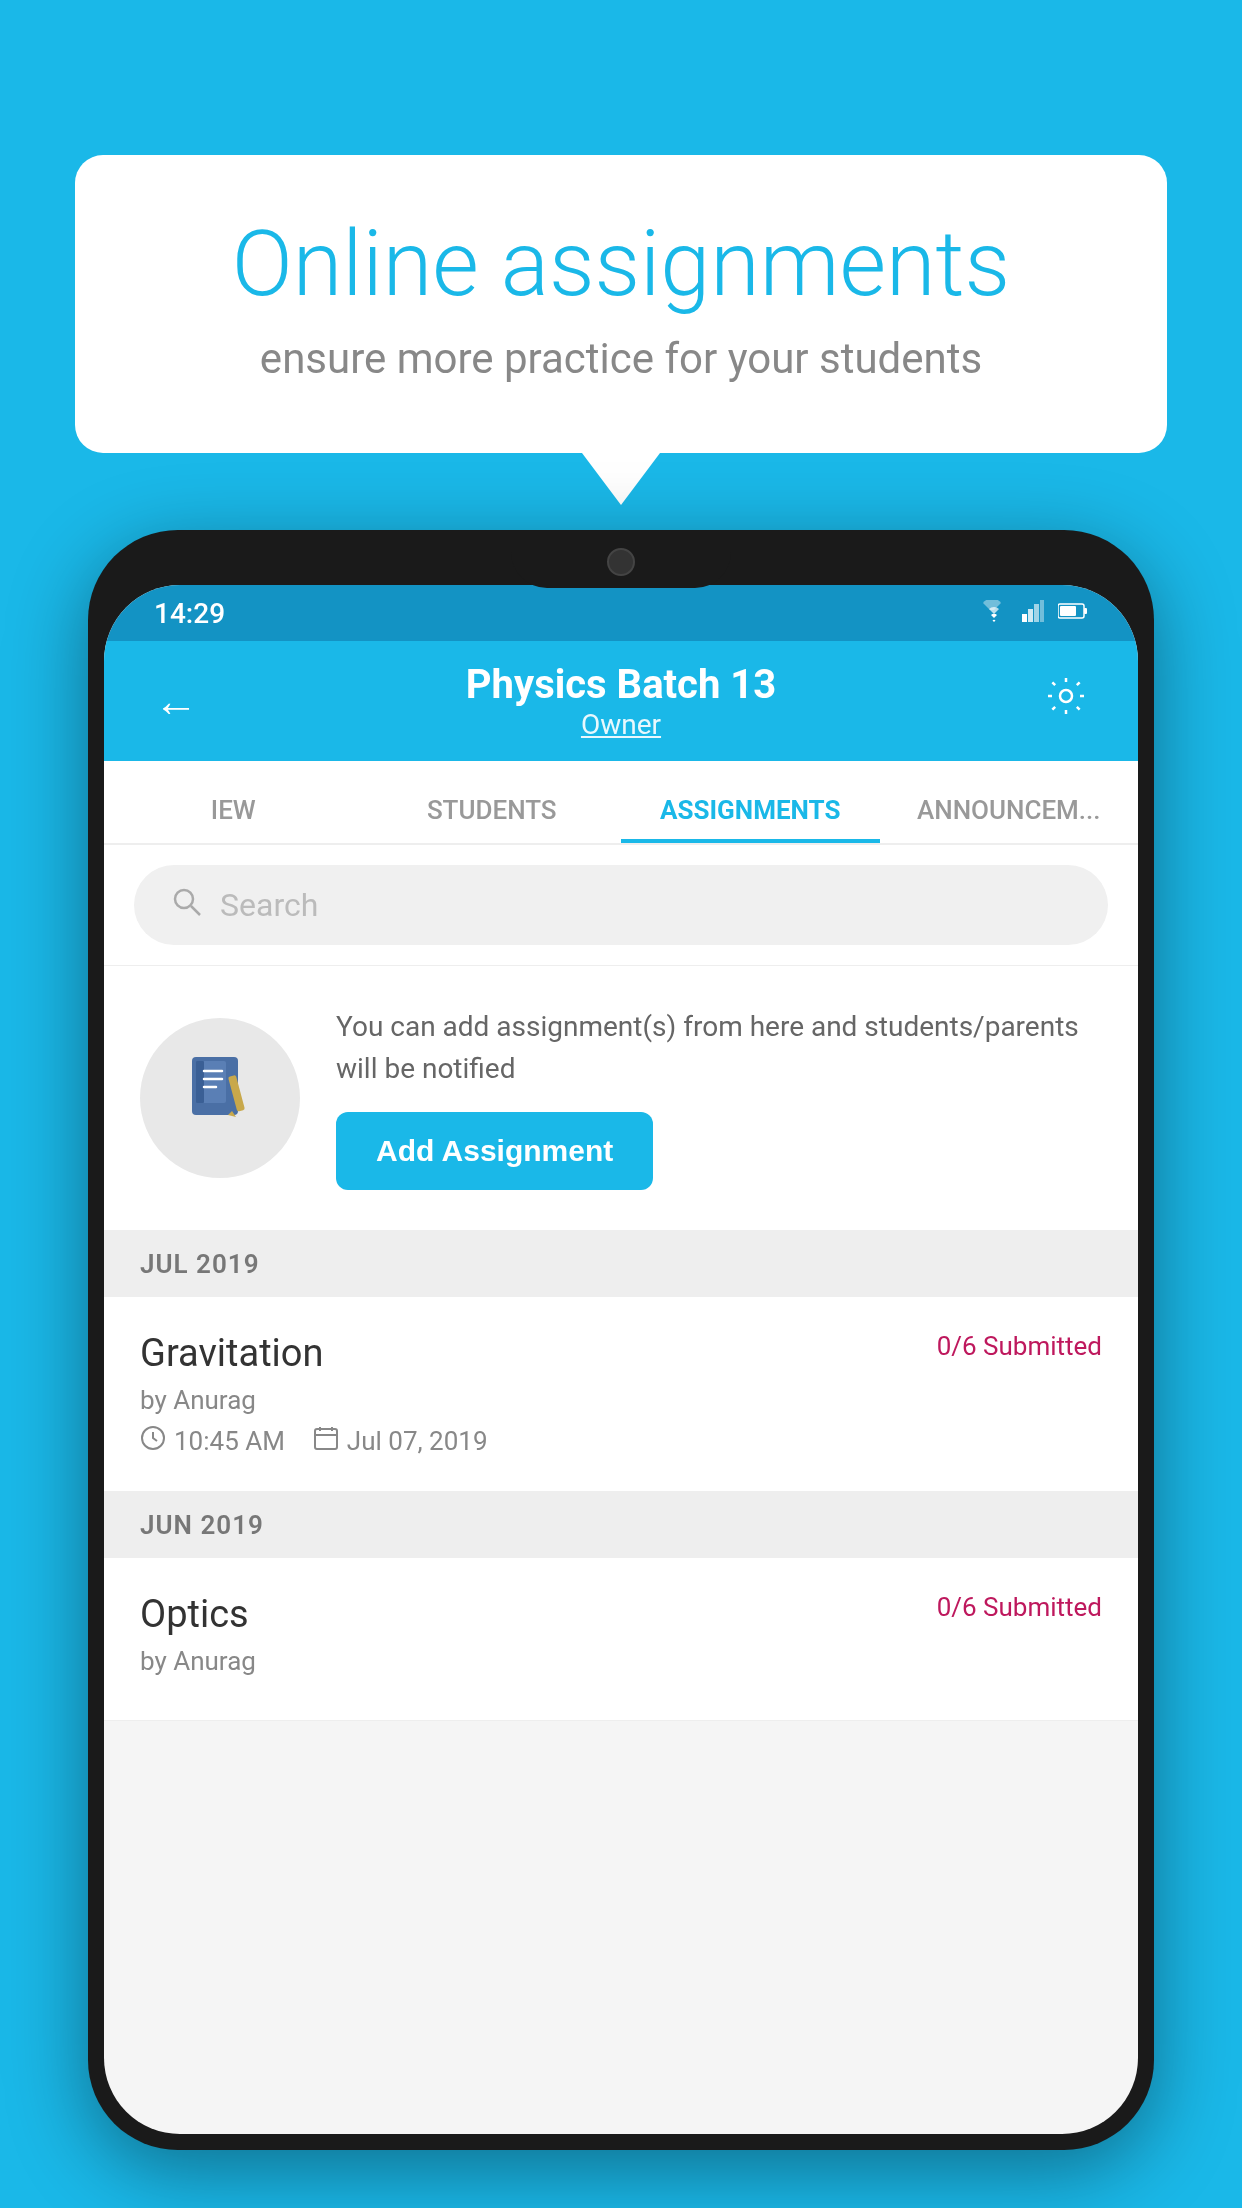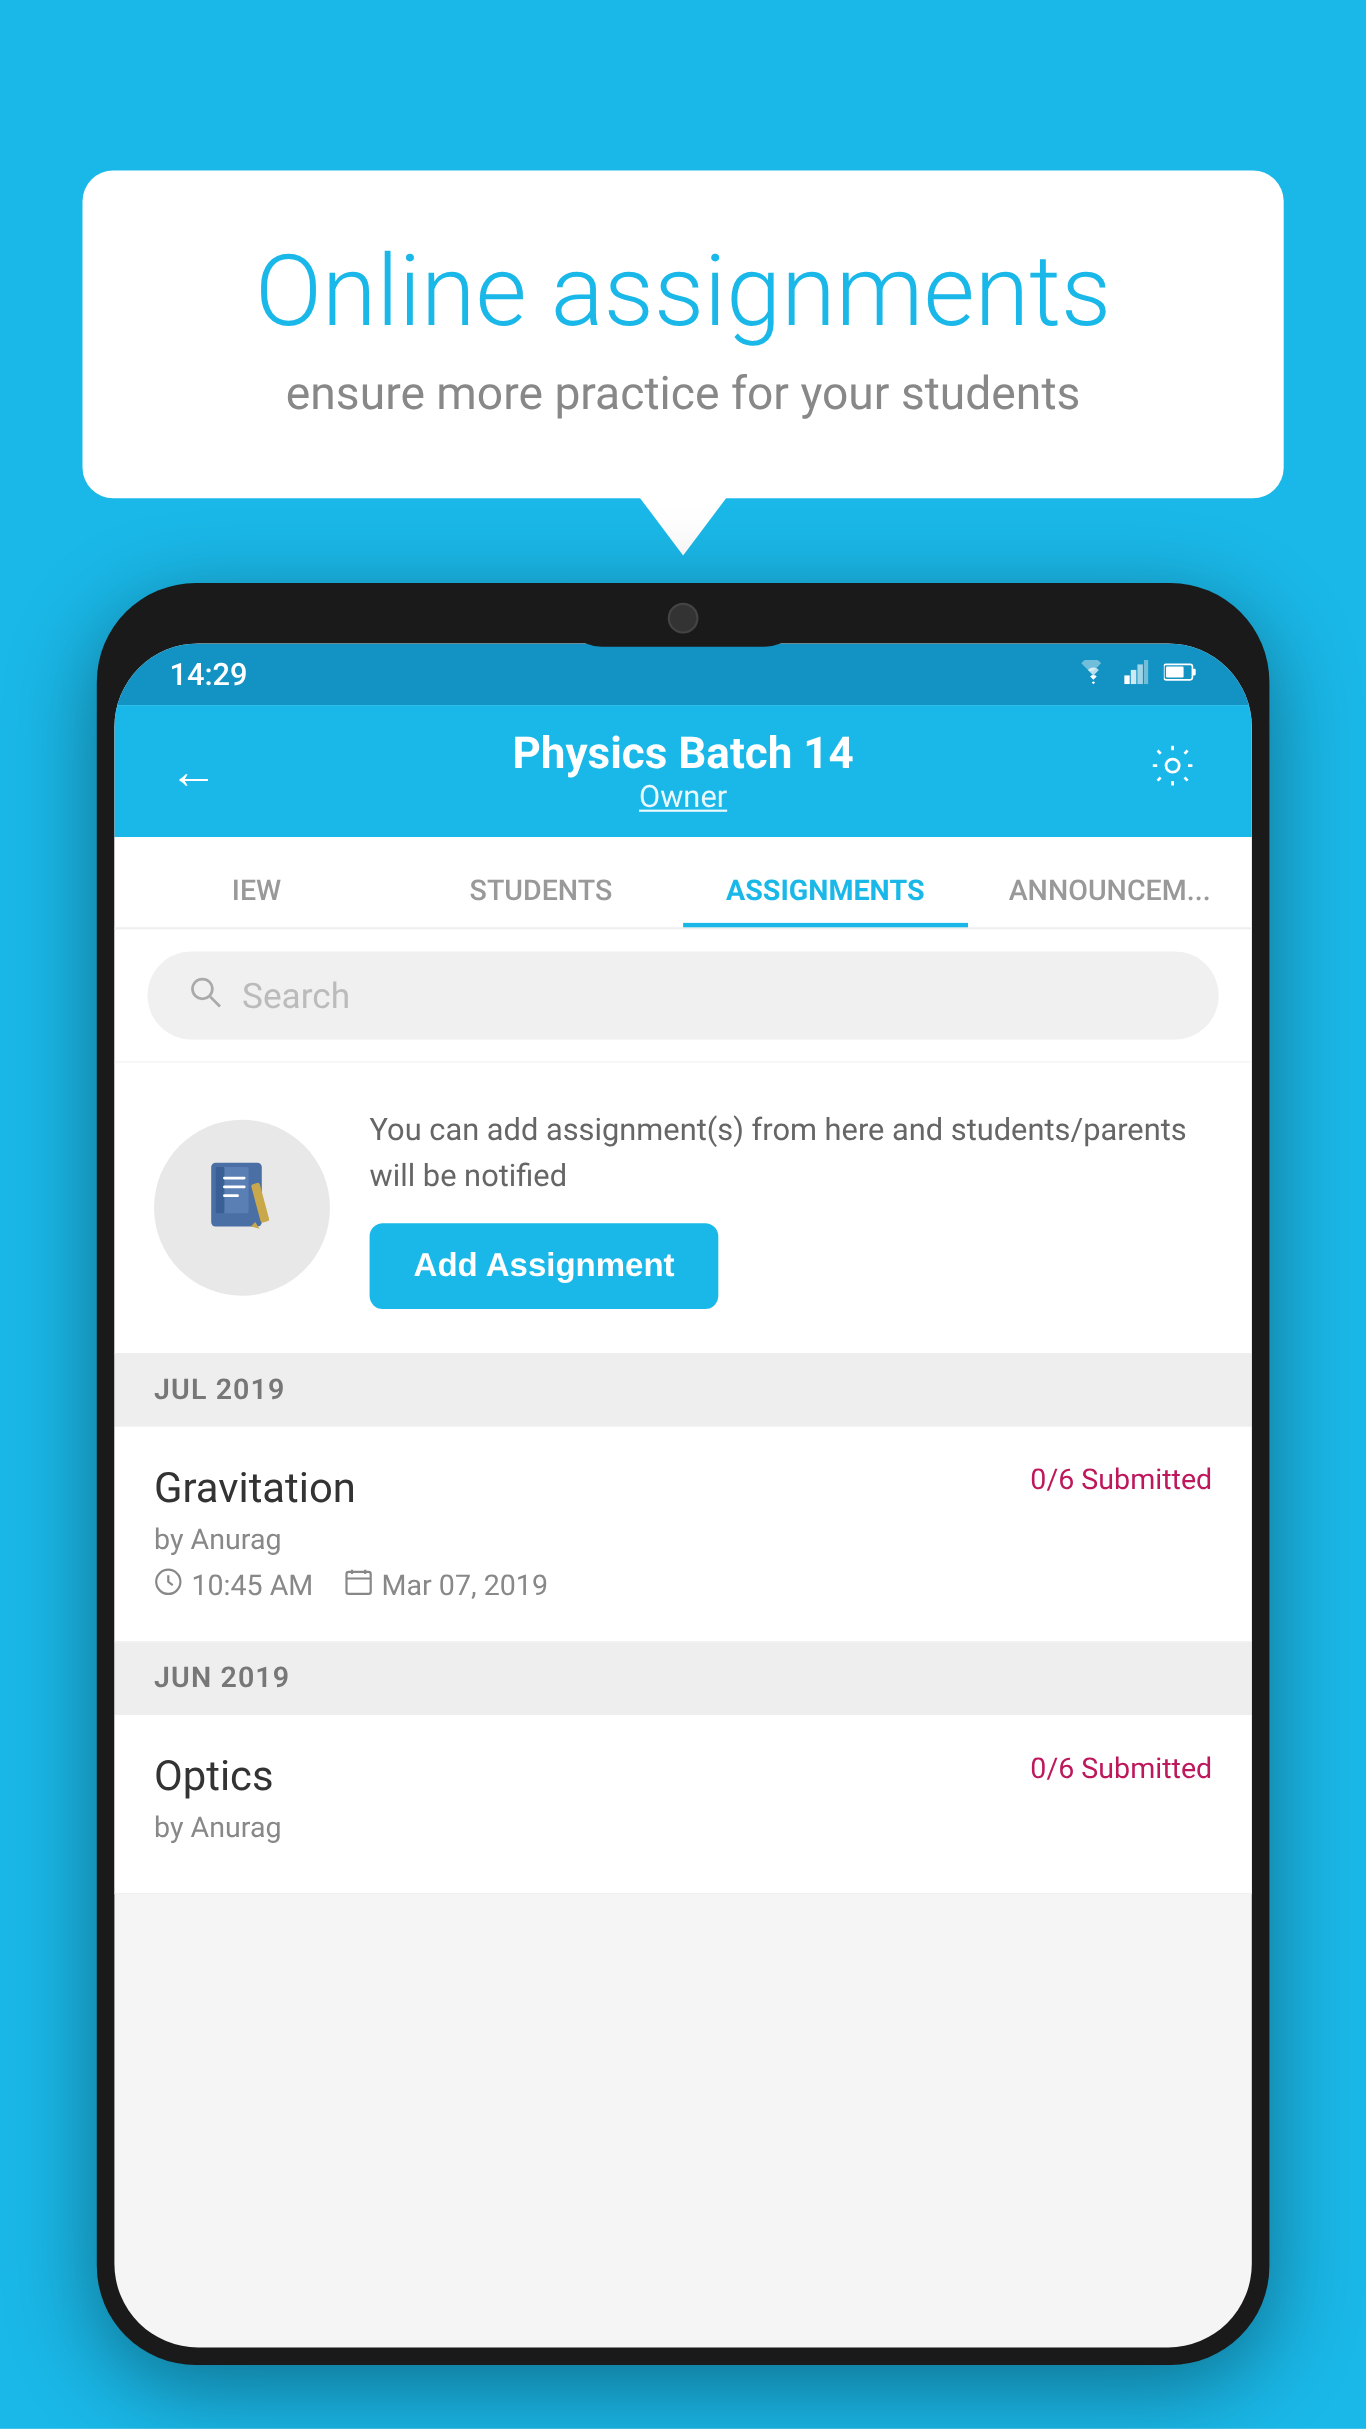--- a/index.html
+++ b/index.html
@@ -343,21 +343,21 @@
             <rect x="26" y="6" width="3" height="6" rx="1"></rect>
             <rect x="2" y="4" width="16" height="10" rx="1"></rect>
           </svg>
         </span>
       </div>
     </div>
 
     <div class="app-header">
       <span class="header-back">←</span>
       <div class="header-title-block">
-        <div class="header-title">Physics Batch 14</div>
+        <div class="header-title">Physics Batch 13</div>
         <div class="header-subtitle">Owner</div>
       </div>
       <span class="header-settings">
         <svg width="44" height="44" viewBox="0 0 44 44" fill="none" stroke="white" stroke-width="2.5">
           <circle cx="22" cy="22" r="6"></circle>
           <path d="M22 4v4M22 36v4M4 22h4M36 22h4M8.34 8.34l2.83 2.83M32.83 32.83l2.83 2.83M8.34 35.66l2.83-2.83M32.83 11.17l2.83-2.83"></path>
         </svg>
       </span>
     </div>
 
@@ -429,21 +429,21 @@
         </div>
         <div class="meta-item">
           <span>
             <svg width="26" height="26" viewBox="0 0 26 26" fill="none" stroke="#888" stroke-width="2">
               <rect x="2" y="4" width="22" height="20" rx="2"></rect>
               <line x1="7" y1="2" x2="7" y2="6"></line>
               <line x1="19" y1="2" x2="19" y2="6"></line>
               <line x1="2" y1="10" x2="24" y2="10"></line>
             </svg>
           </span>
-          <span>Mar 07, 2019</span>
+          <span>Jul 07, 2019</span>
         </div>
       </div>
     </div>
 
     <div class="section-header">JUN 2019</div>
 
     <div class="assignment-item">
       <div class="assignment-item-top">
         <span class="assignment-name">Optics</span>
         <span class="assignment-submitted">0/6 Submitted</span>

